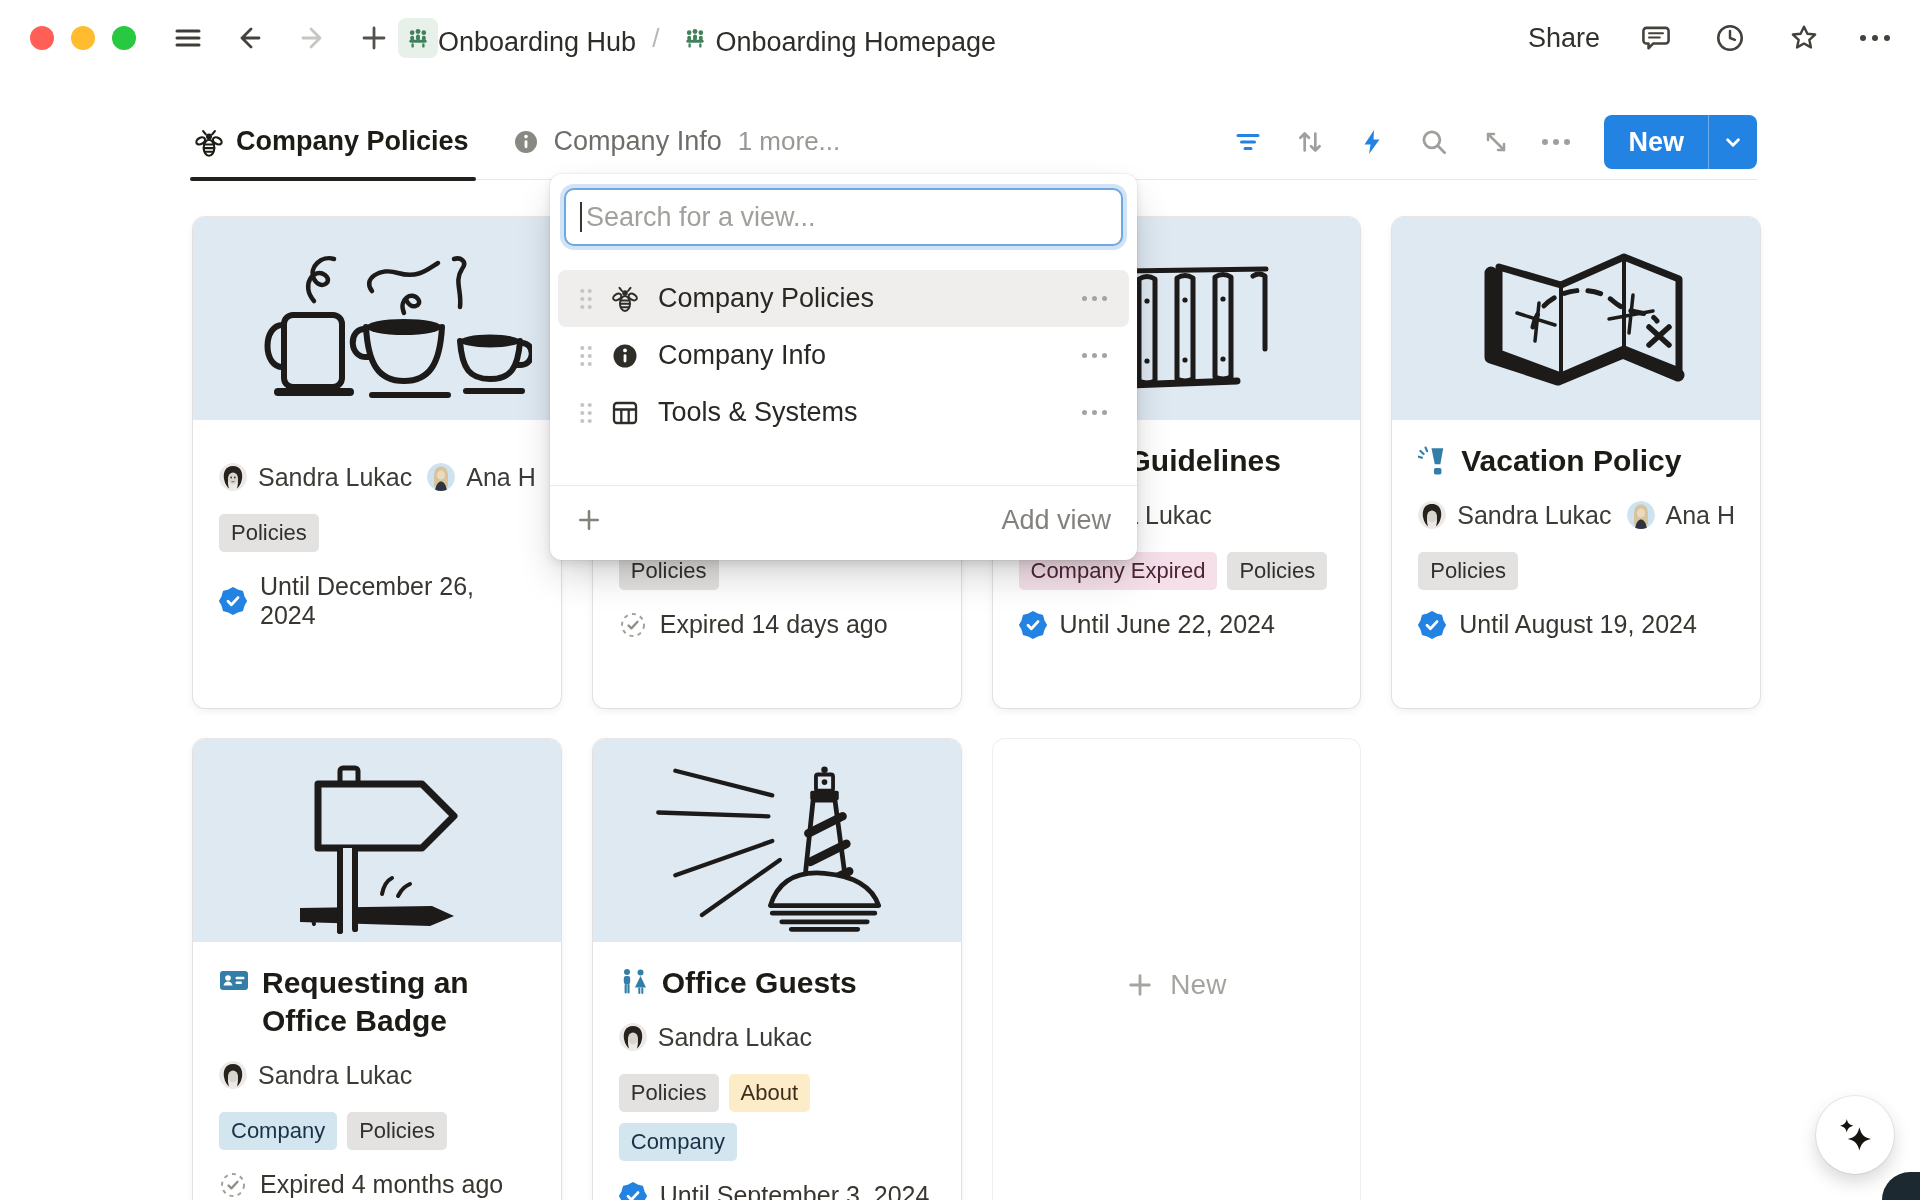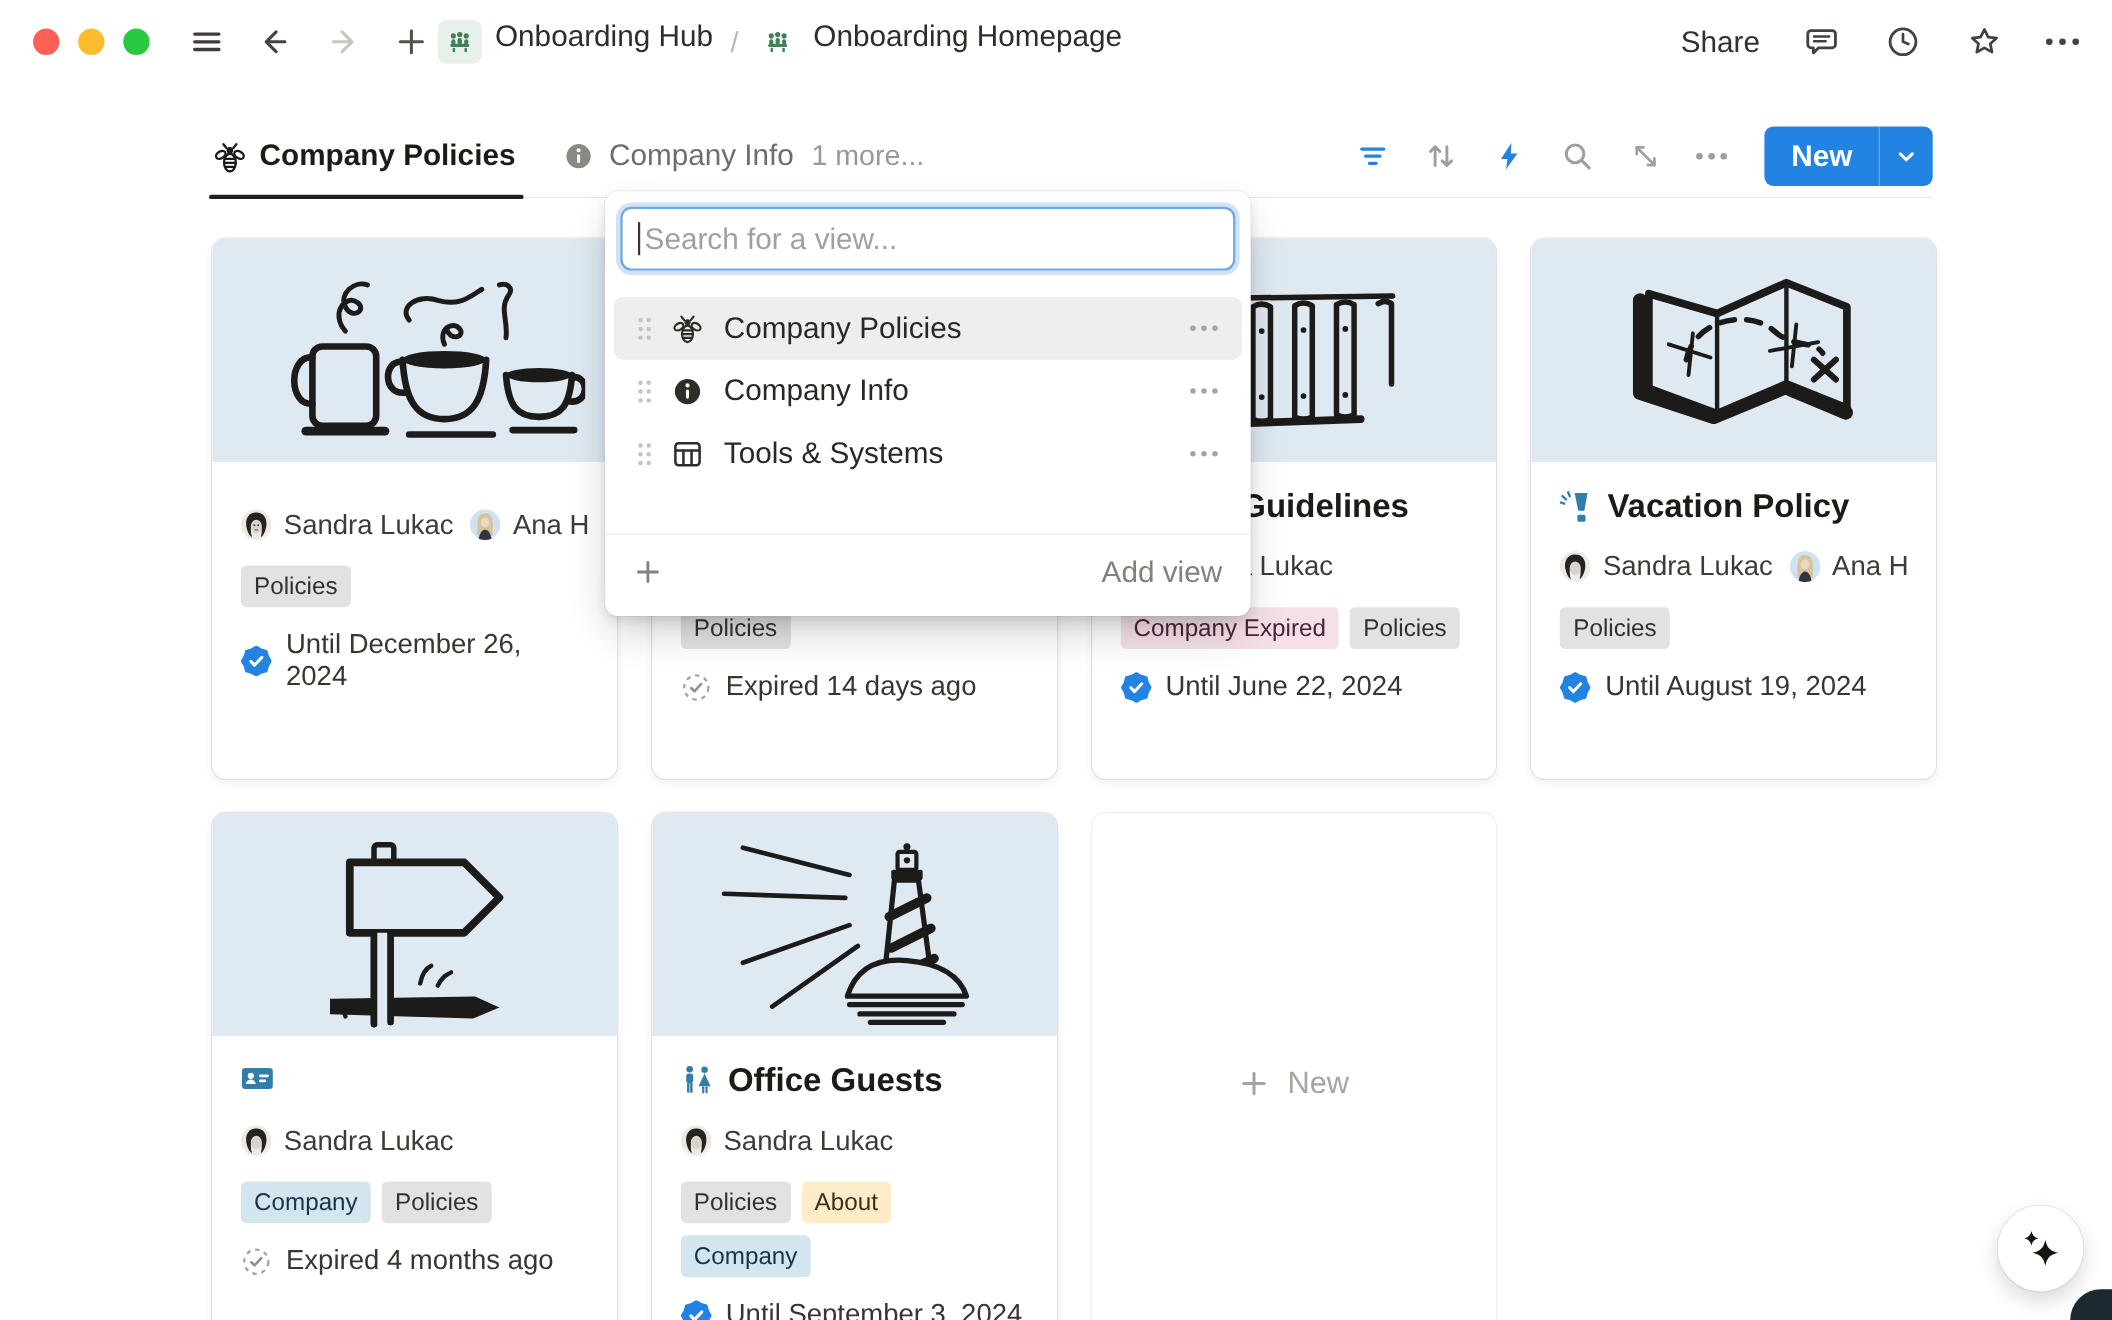--- a/index.html
+++ b/index.html
@@ -9,21 +9,21 @@
 
   
   .topbar{position:absolute;top:0;left:0;right:0;height:76px;display:flex;align-items:center;padding:0 30px;background:#fff;}
   .lights{display:flex;gap:17px;margin-right:34px;}
   .light{width:24px;height:24px;border-radius:50%;}
   .tl-red{background:#ff5f57}.tl-yellow{background:#febc2e}.tl-green{background:#28c840}
   .top-btn{width:36px;height:36px;display:flex;align-items:center;justify-content:center;color:#45423d;}
   .mr26{margin-right:26px}
   .fwd{color:#c8c6c2;}
   .breadcrumb{display:flex;align-items:center;font-size:27px;color:#2f2d28;margin-left:6px;white-space:nowrap;}
-  .bc-item{display:flex;align-items:flex-start;gap:12px;}
+  .bc-item{display:flex;align-items:flex-end;gap:0;}
   .bc-icon{width:40px;height:40px;border-radius:8px;display:flex;align-items:center;justify-content:center;color:#41805b;}
   .bc-icon.bg{background:#e7f1e9;}
   .bc-sep{color:#b9b6b1;margin:0 16px;font-size:26px;}
   .top-right{margin-left:auto;display:flex;align-items:center;gap:38px;color:#45423d;}
   .share{font-size:27px;color:#33312c;}
   .dots3{display:flex;gap:6px;}
   .dots3 i{width:6px;height:6px;border-radius:50%;background:currentColor;}
 
   
   .tabsbar{position:absolute;top:104px;left:193px;right:163px;height:76px;display:flex;align-items:center;border-bottom:1px solid #e9e8e5;background:#fff;}
@@ -458,20 +458,21 @@
       <div class="card-title">
         <span class="ct-icon">
           <svg width="30" height="26" viewBox="0 0 30 24">
               <rect x="1" y="2" width="28" height="19" rx="3" fill="#337ea9"></rect>
               <circle cx="9" cy="9" r="2.8" fill="#fff"></circle>
               <path d="M4.5 16.5 C5 13.5 7 12.4 9 12.4 C11 12.4 13 13.5 13.5 16.5Z" fill="#fff"></path>
               <rect x="16.5" y="7.8" width="9" height="2.5" rx="1.25" fill="#fff"></rect>
               <rect x="16.5" y="12.4" width="6.5" height="2.5" rx="1.25" fill="#fff"></rect>
             </svg>
         </span>
+        <span class="w-narrow">Requesting an Office Badge</span>
       </div>
       <div class="card-people">
         <span class="avatar">
           <svg width="28" height="28" viewBox="0 0 28 28">
               <circle cx="14" cy="14" r="14" fill="#ece9e6"></circle>
               <path d="M14 3 C6 3 4 10 5 16 C6 21 8 24 10 25.5 C8 18 9 12 14 11 C19 12 20 18 18 25.5 C20 24 22 21 23 16 C24 10 22 3 14 3Z" fill="#26231f"></path>
               <ellipse cx="14" cy="15.5" rx="5" ry="6" fill="#d9d4cc"></ellipse>
             </svg>
         </span>
         <span>Sandra Lukac</span>

